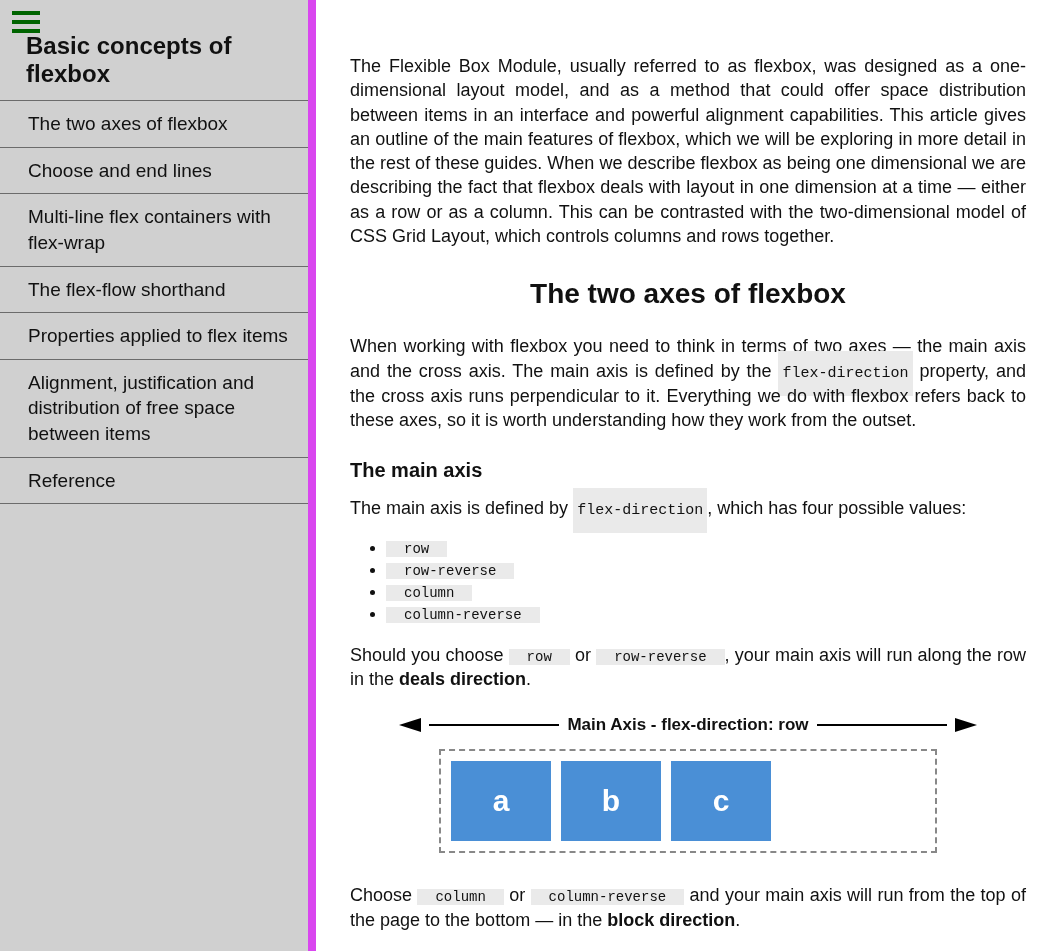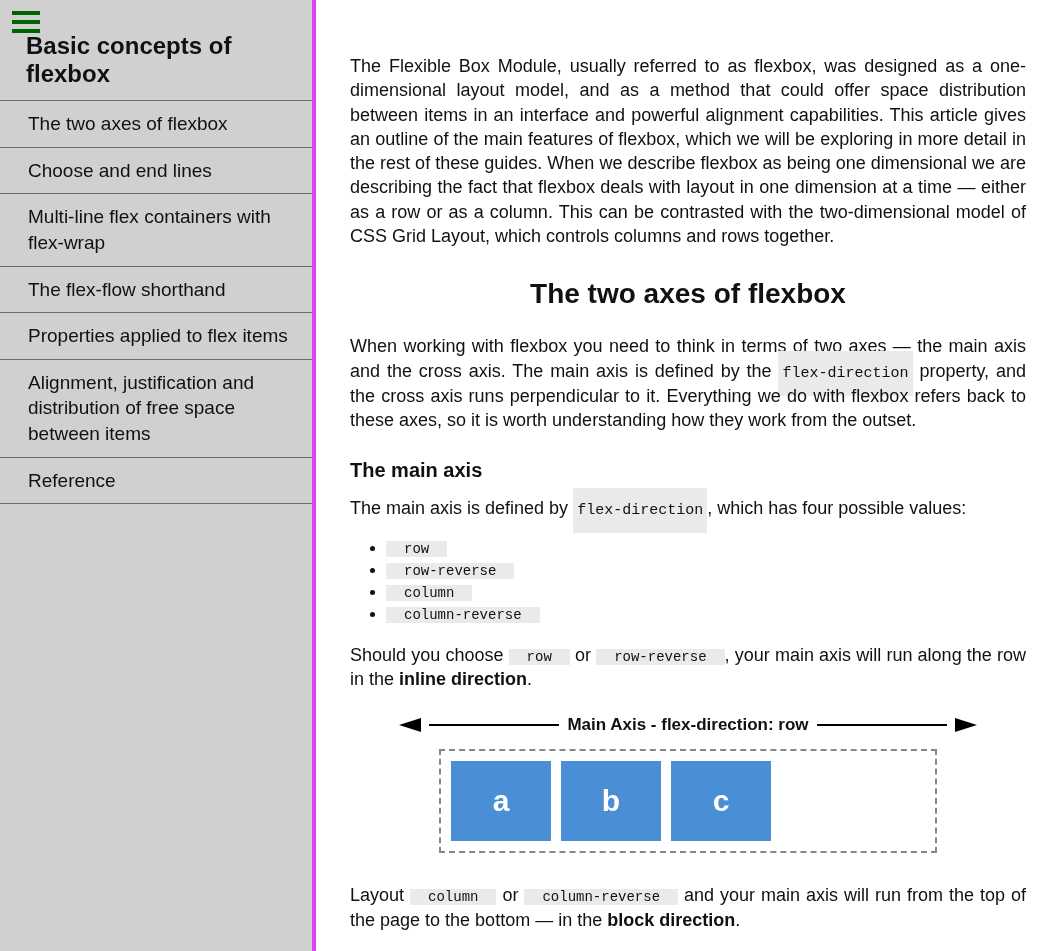--- a/index.html
+++ b/index.html
@@ -1,19 +1,19 @@
 <!DOCTYPE html>
 <html><head>
 <meta charset="utf-8">
 <style>
   * { box-sizing: border-box; }
   html, body { margin:0; padding:0; height:100%; font-family: "Segoe UI", Arial, sans-serif; color:#111; }
   body { display:flex; min-height:100vh; }
   .sidebar {
-    width:316px; min-width:316px; background:#d0d0d0; border-right:4px solid #d946ef;
+    width:316px; min-width:316px; background:#d0d0d0; border-right:8px solid #d946ef;
     position:relative;
   }
   .menu-icon { position:absolute; top:6px; left:12px; cursor:pointer; }
   .menu-icon div { width:28px; height:4px; background:#006400; margin:5px 0; }
   .sb-title {
     font-size:24px; font-weight:700; padding:32px 18px 12px 26px; border-bottom:1px solid #6b6b6b;
   }
   .sb-item {
     padding:10px 20px 10px 28px; font-size:19px; border-bottom:1px solid #6b6b6b; cursor:pointer;
     line-height:1.35;
@@ -93,35 +93,35 @@
   </p>
 
   <ul class="vals">
     <li><code class="tiny">row</code></li>
     <li><code class="tiny">row-reverse</code></li>
     <li><code class="tiny">column</code></li>
     <li><code class="tiny">column-reverse</code></li>
   </ul>
 
   <p class="body-p">
-    <span>Should you choose </span><code class="tiny">row</code><span> or </span><code class="tiny">row-reverse</code><span>, your main axis will run along the row in the </span><span class="bold">inline direction</span><span>.</span>
+    <span>Should you choose </span><code class="tiny">row</code><span> or </span><code class="tiny">row-reverse</code><span>, your main axis will run along the row in the </span><span class="bold">deals direction</span><span>.</span>
   </p>
 
   <div class="diagram-wrap">
     <div class="axis-row">
       <div class="arrow-head-l"></div>
       <div class="arrow-line"></div>
       <div class="axis-label">Main Axis - flex-direction: row</div>
       <div class="arrow-line"></div>
       <div class="arrow-head-r"></div>
     </div>
     <div class="flex-dash">
       <div class="flex-box">a</div>
       <div class="flex-box">b</div>
       <div class="flex-box">c</div>
     </div>
   </div>
 
   <p class="body-p">
-    <span>Layout </span><code class="tiny">column</code><span> or </span><code class="tiny">column-reverse</code><span> and your main axis will run from the top of the page to the bottom — in the </span><span class="bold">block direction</span><span>.</span>
+    <span>Choose </span><code class="tiny">column</code><span> or </span><code class="tiny">column-reverse</code><span> and your main axis will run from the top of the page to the bottom — in the </span><span class="bold">block direction</span><span>.</span>
   </p>
 
 </div>
 
 </body></html>

